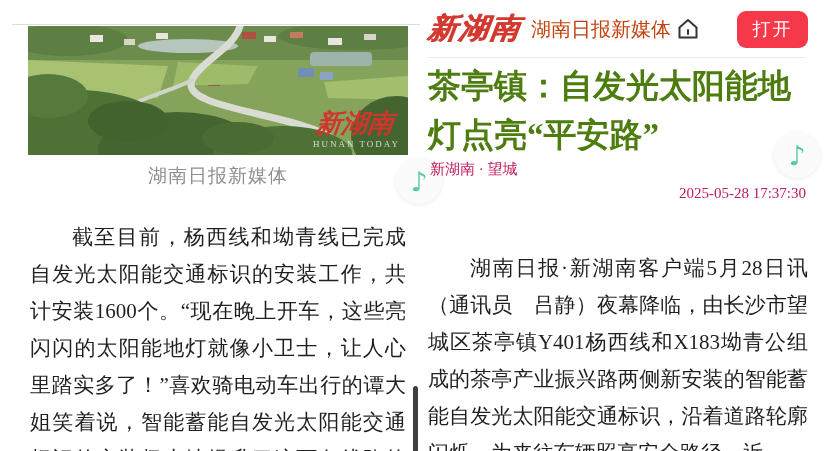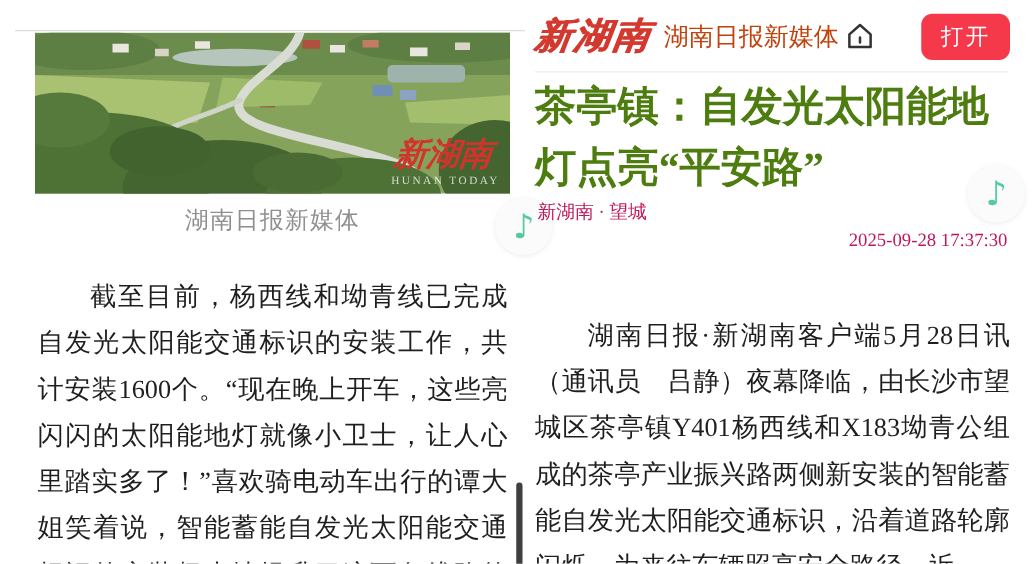--- a/index.html
+++ b/index.html
@@ -130,18 +130,18 @@
   <h1 class="article-title">茶亭镇：自发光太阳能地灯点亮“平安路”</h1>
 
   <div class="music-fab music-fab-right">
     <span class="music-glyph">♪</span>
   </div>
 
   <div class="meta">
     <div class="meta-row1">
       <span>新湖南 · 望城</span>
     </div>
-    <div class="meta-datetime">2025-09-28 17:37:30</div>
+    <div class="meta-datetime">2025-05-28 17:37:30</div>
   </div>
 
   <p class="para para-right">湖南日报·新湖南客户端5月28日讯（通讯员　吕静）夜幕降临，由长沙市望城区茶亭镇Y401杨西线和X183坳青公组成的茶亭产业振兴路两侧新安装的智能蓄能自发光太阳能交通标识，沿着道路轮廓闪烁，为来往车辆照亮安全路径。近</p>
 
 </div>
 
 </body></html>

